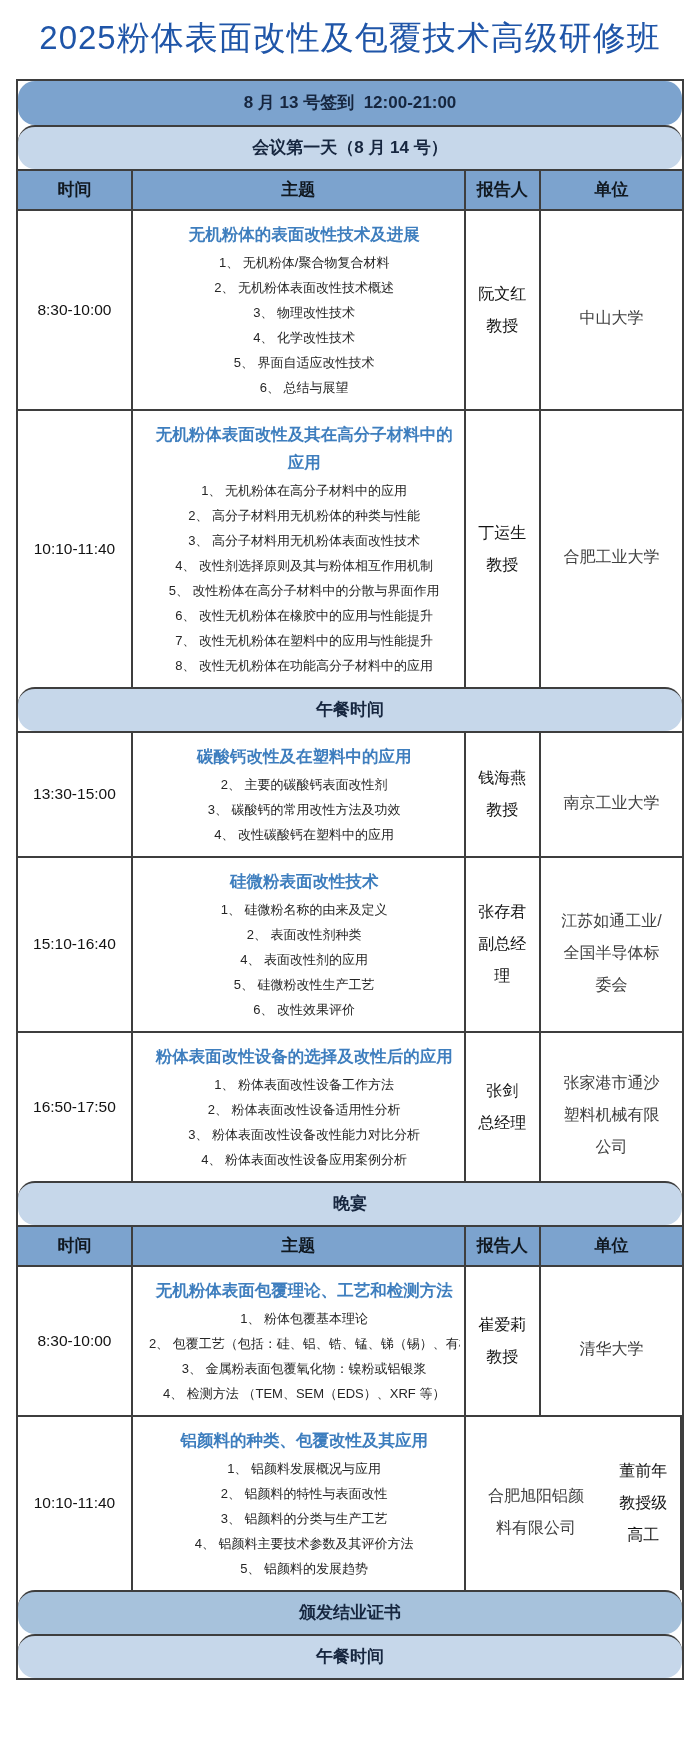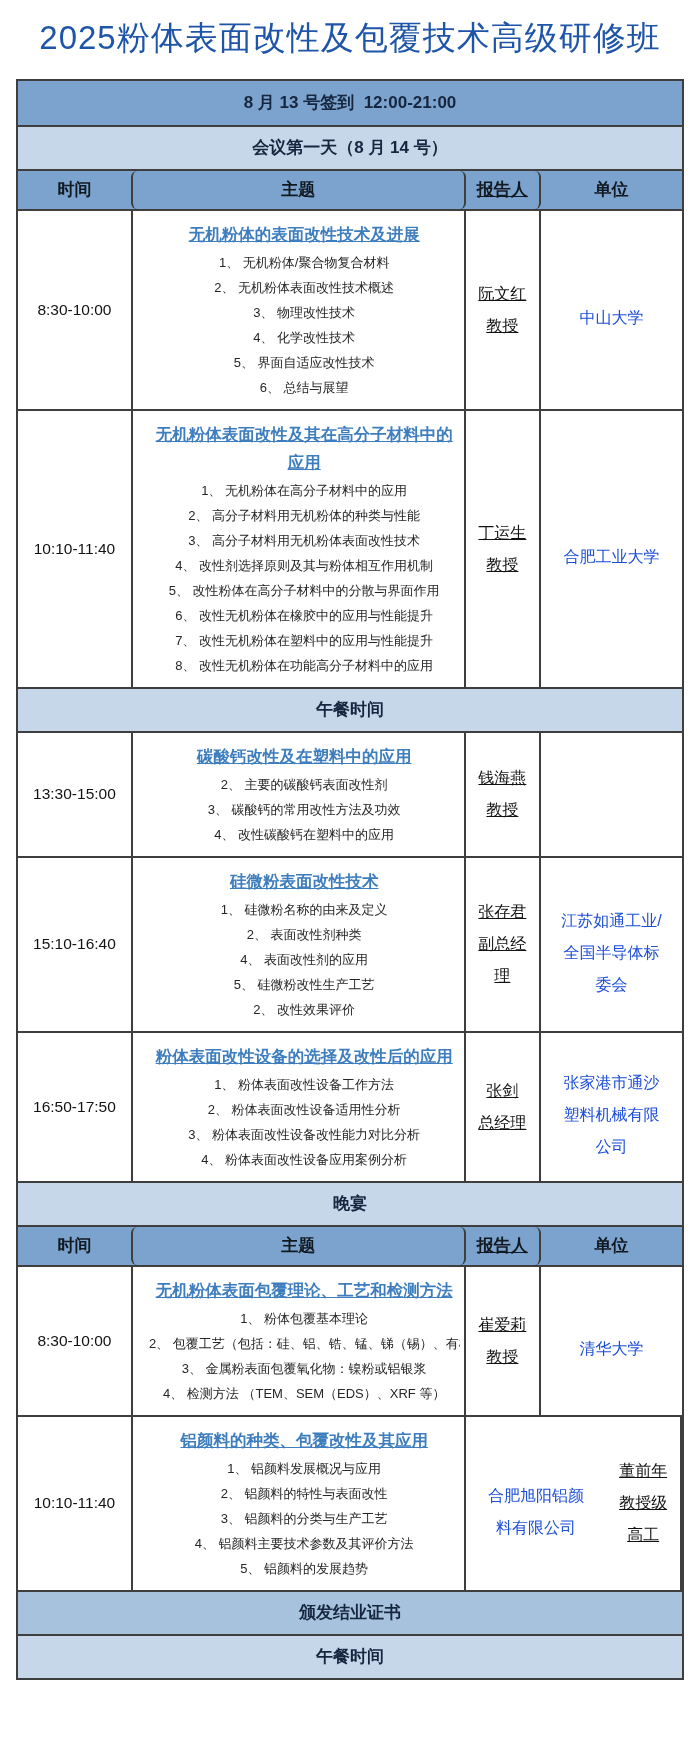--- a/index.html
+++ b/index.html
@@ -33,20 +33,21 @@
     border:2px solid var(--c-border);
   }
   .row{display:flex;border-top:2px solid var(--c-border);}
   .row:first-child{border-top:none;}
 
   .banner{
     justify-content:center;
     align-items:center;
     min-height:44px;
     width:100%;
+    border-radius:17px;
   }
   .banner-text{
     font-size:17px;
     font-weight:bold;
     color:var(--c-bannertext);
     text-align:center;
     white-space:pre-wrap;
     line-height:1.4;
     padding:4px 6px;
   }
@@ -55,55 +56,54 @@
   .shade-medlight{background:var(--c-medlight);}
 
   .headrow{
     background:var(--c-medium);
     min-height:40px;
   }
   .headrow .cell{
     display:flex;align-items:center;justify-content:center;
     font-size:17px;font-weight:bold;color:#101820;
     padding:6px 2px;
-    border-radius:6px;
   }
 
   .cell{min-height:100%;}
   .col-time{width:17%;}
   .col-topic{width:50.4%;border-left:2px solid var(--c-border);border-right:2px solid var(--c-border);text-align:center;}
-  .col-speaker{width:11.4%;border-right:2px solid var(--c-border);text-decoration:underline;}
+  .col-speaker{width:11.4%;border-right:2px solid var(--c-border);}
   .col-unit{width:21.2%;}
 
   .session .col-time{
     display:flex;align-items:center;justify-content:center;
     font-size:15.5px;font-weight:500;color:#121212;
     padding:4px 13px;text-align:center;
   }
   .session .col-topic{
     display:flex;flex-direction:column;justify-content:center;
     padding:9px 4px 9px 16px;
   }
   .topic-title{
     font-size:16.5px;font-weight:bold;color:var(--c-topic);
-    line-height:28px;margin-bottom:2px;text-decoration:underline;
+    line-height:28px;margin-bottom:2px;
   }
   .topic-item{
     font-size:13px;line-height:25px;color:var(--c-body);
     white-space:nowrap;overflow:hidden;
   }
   .session .col-speaker{
     display:flex;flex-direction:column;align-items:center;justify-content:center;
     font-size:16px;line-height:2.0;color:#121212;
     text-align:center;padding:15px 6px;word-break:break-all;
   }
   .speaker-line{width:100%;}
   .session .col-unit{
     display:flex;align-items:center;justify-content:center;
-    font-size:16px;line-height:2.0;color:#1d4ed8;
+    font-size:16px;line-height:2.0;color:#404040;
     text-align:center;padding:6px 17px;word-break:break-all;margin-top:17px;
   }
 </style>
 </head>
 <body>
 
 <h1 class="page-title">2025粉体表面改性及包覆技术高级研修班</h1>
 
 <div class="schedule" id="schedule">
   <div class="row banner shade-medium">
@@ -168,31 +168,32 @@
     <div class="cell col-topic">
       <div class="topic-title">碳酸钙改性及在塑料中的应用</div>
         <div class="topic-item">2、 主要的碳酸钙表面改性剂</div>
         <div class="topic-item">3、 碳酸钙的常用改性方法及功效</div>
         <div class="topic-item">4、 改性碳酸钙在塑料中的应用</div>
       </div>
     <div class="cell col-speaker">
         <div class="speaker-line">钱海燕</div>
         <div class="speaker-line">教授</div>
       </div>
+    <div class="cell col-unit">南京工业大学</div>
   </div>
 
   <div class="row session">
     <div class="cell col-time">15:10-16:40</div>
     <div class="cell col-topic">
       <div class="topic-title">硅微粉表面改性技术</div>
     <div class="topic-item">1、 硅微粉名称的由来及定义</div>
         <div class="topic-item">2、 表面改性剂种类</div>
         <div class="topic-item">4、 表面改性剂的应用</div>
         <div class="topic-item">5、 硅微粉改性生产工艺</div>
-        <div class="topic-item">2、 改性效果评价</div>
+        <div class="topic-item">6、 改性效果评价</div>
       </div>
     <div class="cell col-speaker">
         <div class="speaker-line">张存君</div>
         <div class="speaker-line">副总经理</div>
       </div>
     <div class="cell col-unit">江苏如通工业/全国半导体标委会</div>
   </div>
 
   <div class="row session">
     <div class="cell col-time">16:50-17:50</div>

